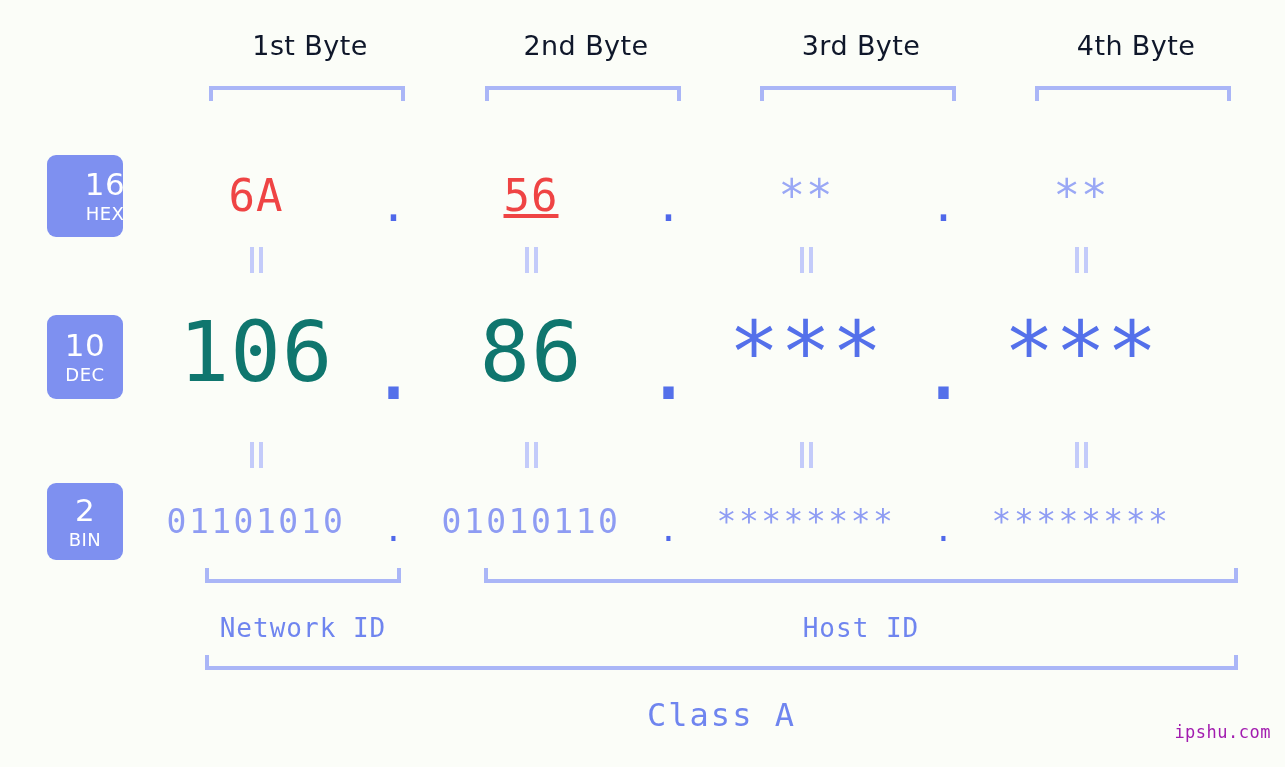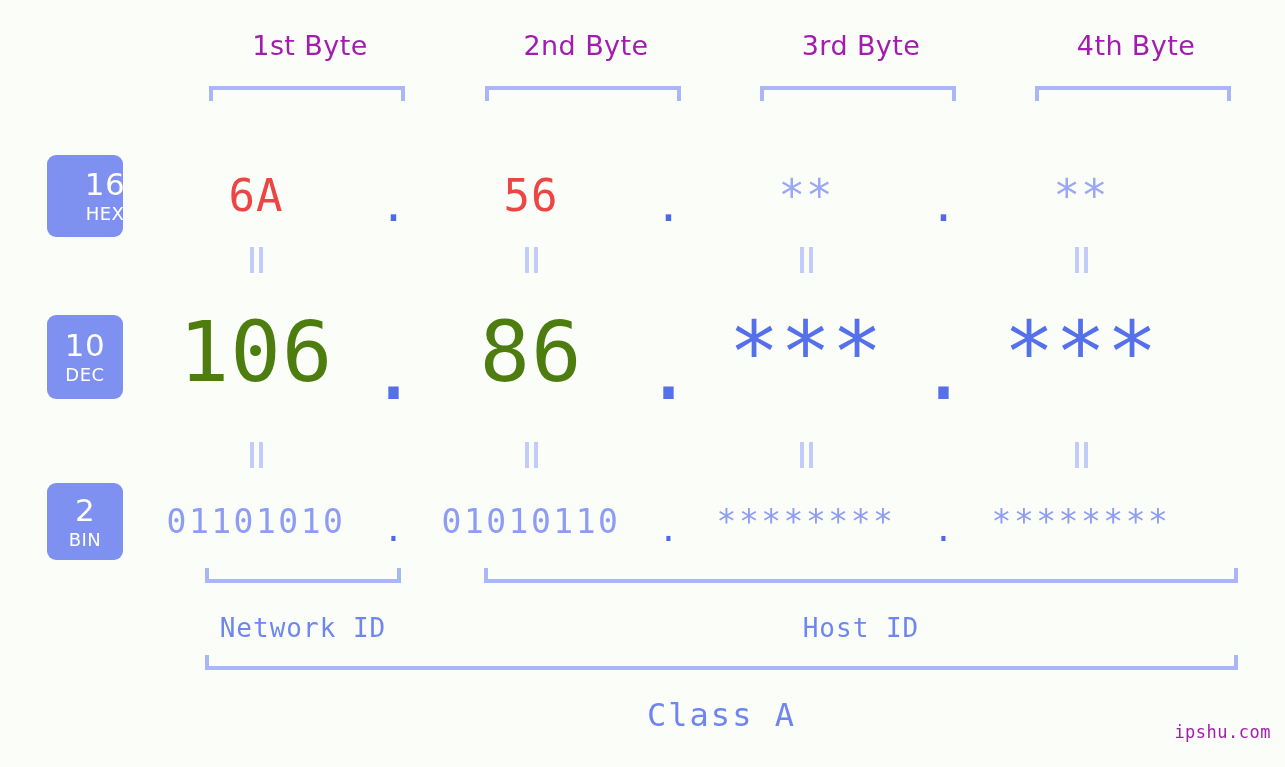--- a/index.html
+++ b/index.html
@@ -23,21 +23,21 @@
 
   
   .byte-label {
     position: absolute;
     top: 30px;
     width: 230px;
     text-align: center;
     font-family: "DejaVu Sans", sans-serif;
     font-size: 27px;
     font-weight: 400;
-    color: #a21caf;
+    color: #0f172a;
     letter-spacing: 0.4px;
     white-space: nowrap;
   }
 
   
   .bracket-top {
     position: absolute;
     top: 86px;
     height: 15px;
     border-top: 4px solid #aab6f7;
@@ -115,21 +115,21 @@
     font-size: 44px;
     color: #4f68ea;
     line-height: 0.6;
     padding-top: 22px;
   }
 
   
   .row-dec { top: 297px; height: 110px; }
   .row-dec .cell {
     font-size: 84px;
-    color: #4d7c0f;
+    color: #0f766e;
     letter-spacing: 1px;
   }
   .row-dec .dot {
     font-size: 84px;
     color: #5470ea;
     line-height: 0.6;
     padding-top: 36px;
   }
 
   
@@ -213,21 +213,21 @@
   <div class="bracket-top" style="left:760px;  width:196px;"></div>
   <div class="bracket-top" style="left:1035px; width:196px;"></div>
 
   <div class="badge" style="top:155px; height:82px;padding-left:40px;">
     <span class="num">16</span>
     <span class="nm">HEX</span>
   </div>
   <div class="row row-hex">
     <div class="cell" style="width:212px;">6A</div>
     <div class="dot" style="width:63px;">.</div>
-    <div class="cell" style="width:212px;">56</div>
+    <div class="cell" style="width:212px;text-decoration:underline;">56</div>
     <div class="dot" style="width:63px;">.</div>
     <div class="cell masked" style="width:212px;">**</div>
     <div class="dot" style="width:63px;">.</div>
     <div class="cell masked" style="width:212px;">**</div>
   </div>
 
   <div class="eqrow" style="top:247px;">
     <div class="eq-slot" style="width:212px;">
         <span class="eq"></span>
       </div>

